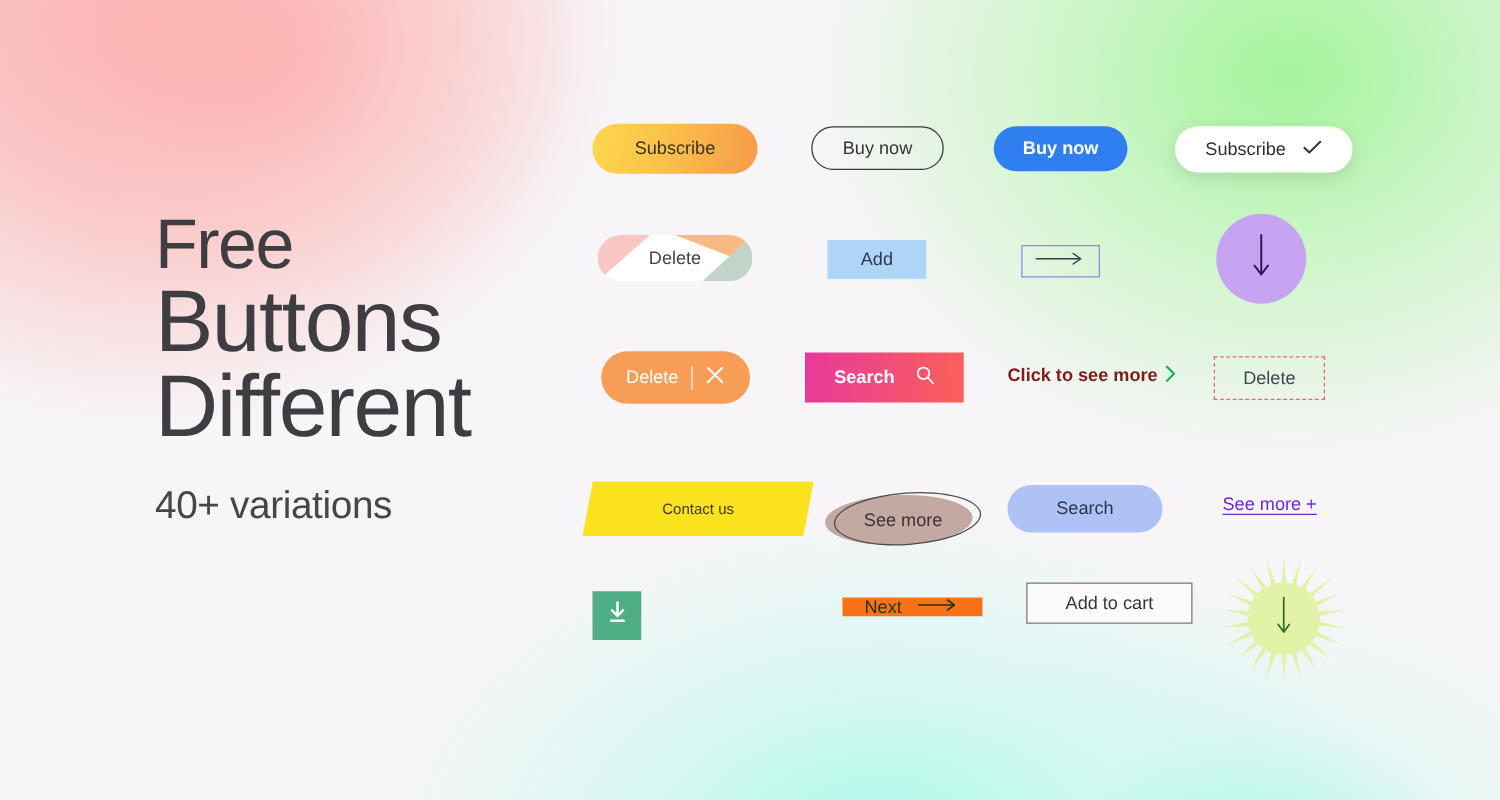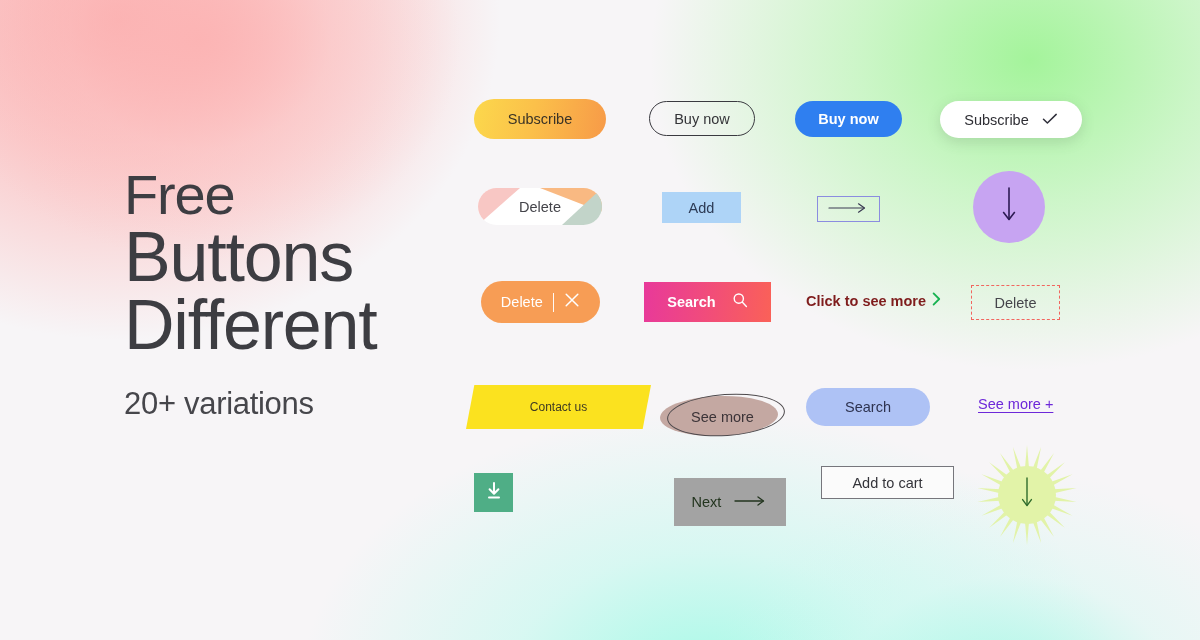--- a/index.html
+++ b/index.html
@@ -303,23 +303,23 @@
   .dl-body .lbl { font-size: 14.5px; color: #3f9e77; font-weight: 700; }
   .dl-icon {
     width: 39px;
     background: #4fae86;
     display: flex; align-items: center; justify-content: center;
   }
 
   
   .b-next {
     left: 674px; top: 478px;
-    width: 112px; height: 48px;
+    width: 112px; height: 15px;
     border: none;
-    background: #a3a3a3;
+    background: #f97316;
     display: flex; align-items: center; justify-content: center; gap: 13px;
     cursor: pointer;
   }
   .b-next .lbl { font-size: 14.5px; color: #23351f; }
 
   
   .b-add-cart {
     left: 821px; top: 466px;
     width: 133px; height: 33px;
     background: #fbfbfb;
@@ -347,21 +347,21 @@
   <div class="blob blob-pink2"></div>
   <div class="blob blob-green"></div>
   <div class="blob blob-aqua"></div>
   <div class="blob blob-aqua2"></div>
 </div>
 
 <div id="headline">
   <div class="head-line head-bold">Free</div>
   <div class="head-line head-light">Buttons</div>
   <div class="head-line head-light">Different</div>
-  <div id="subtitle">20+ variations</div>
+  <div id="subtitle">40+ variations</div>
 </div>
 
 <button class="btn-cell b-subscribe-grad">Subscribe</button>
 
 <button class="btn-cell b-buy-outline">Buy now</button>
 
 <button class="btn-cell b-buy-blue">Buy now</button>
 
 <div class="btn-cell b-subscribe-white">
   <span class="lbl">Subscribe</span>

